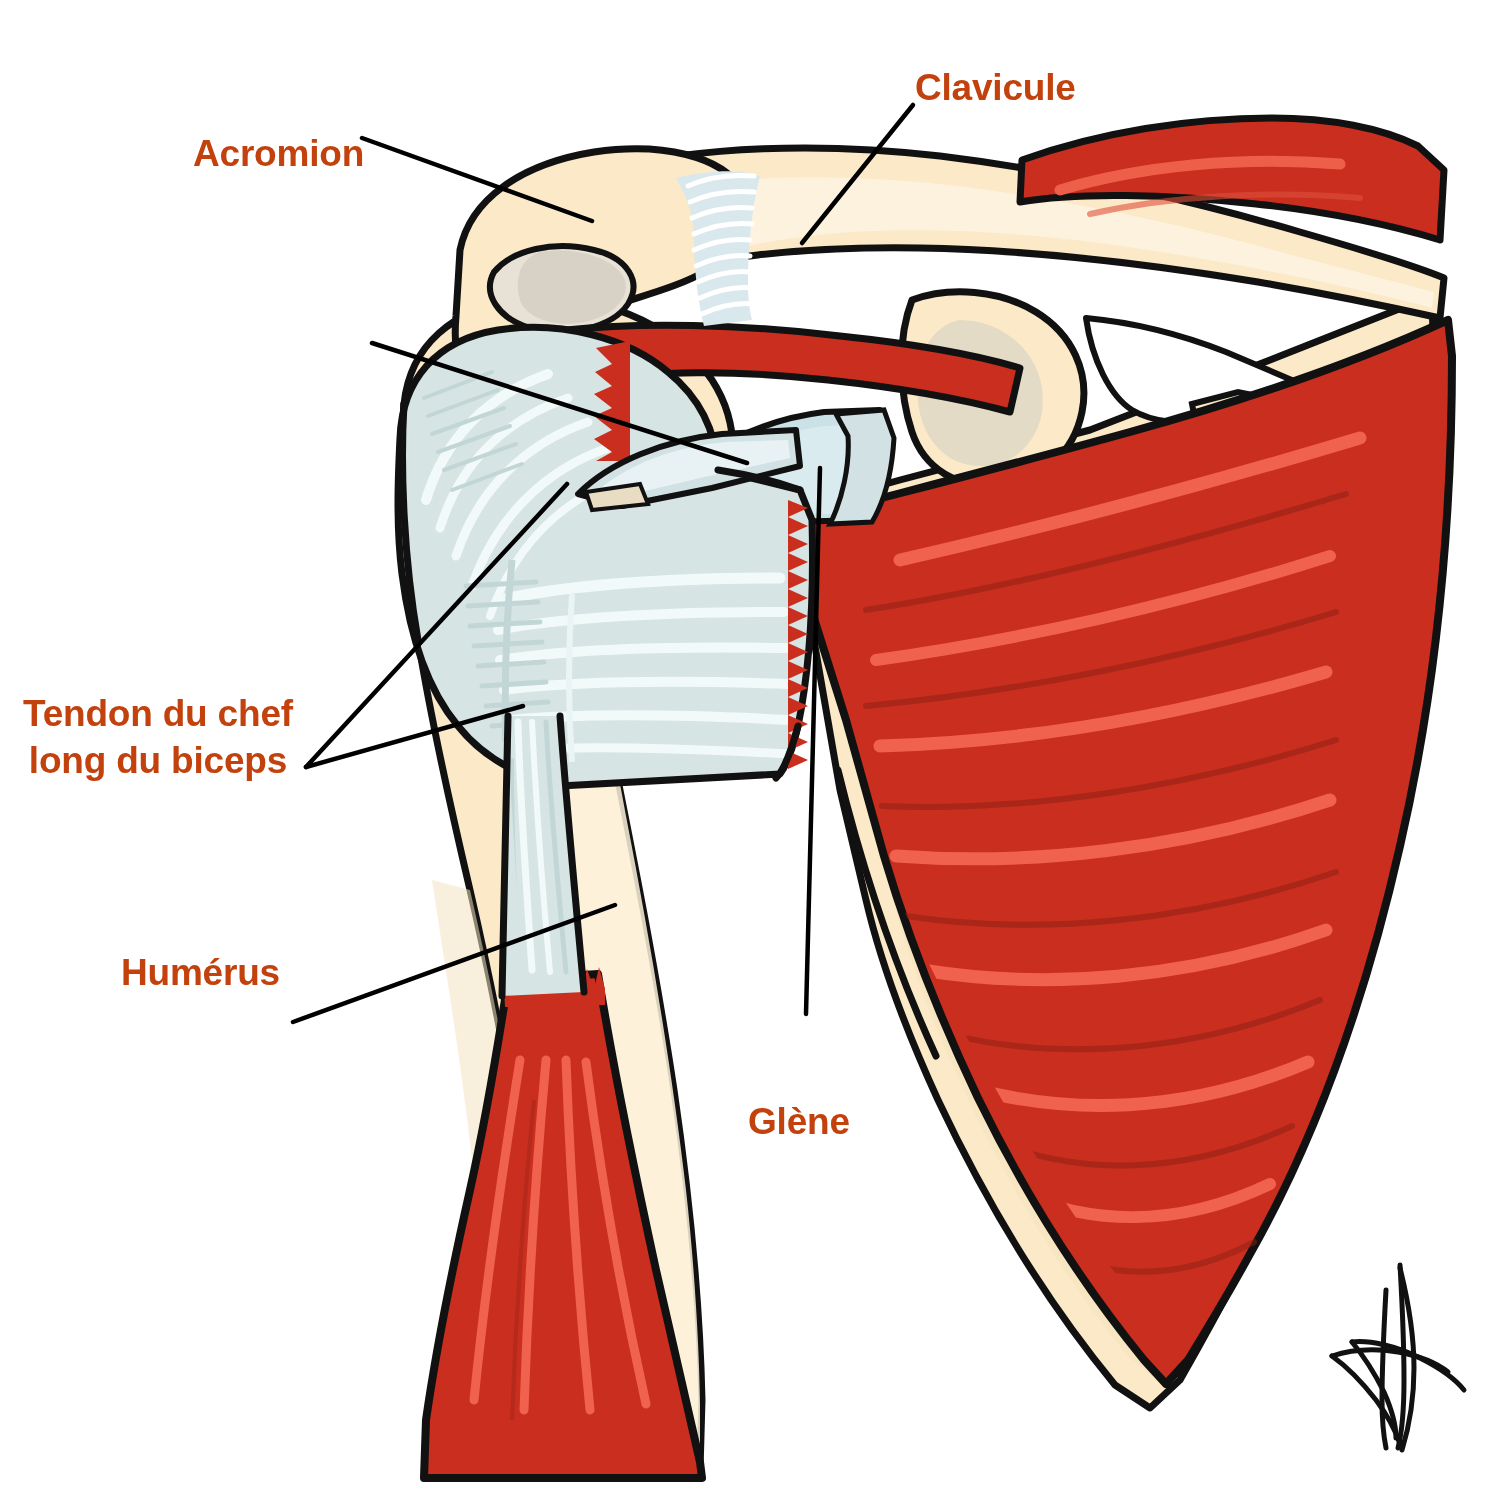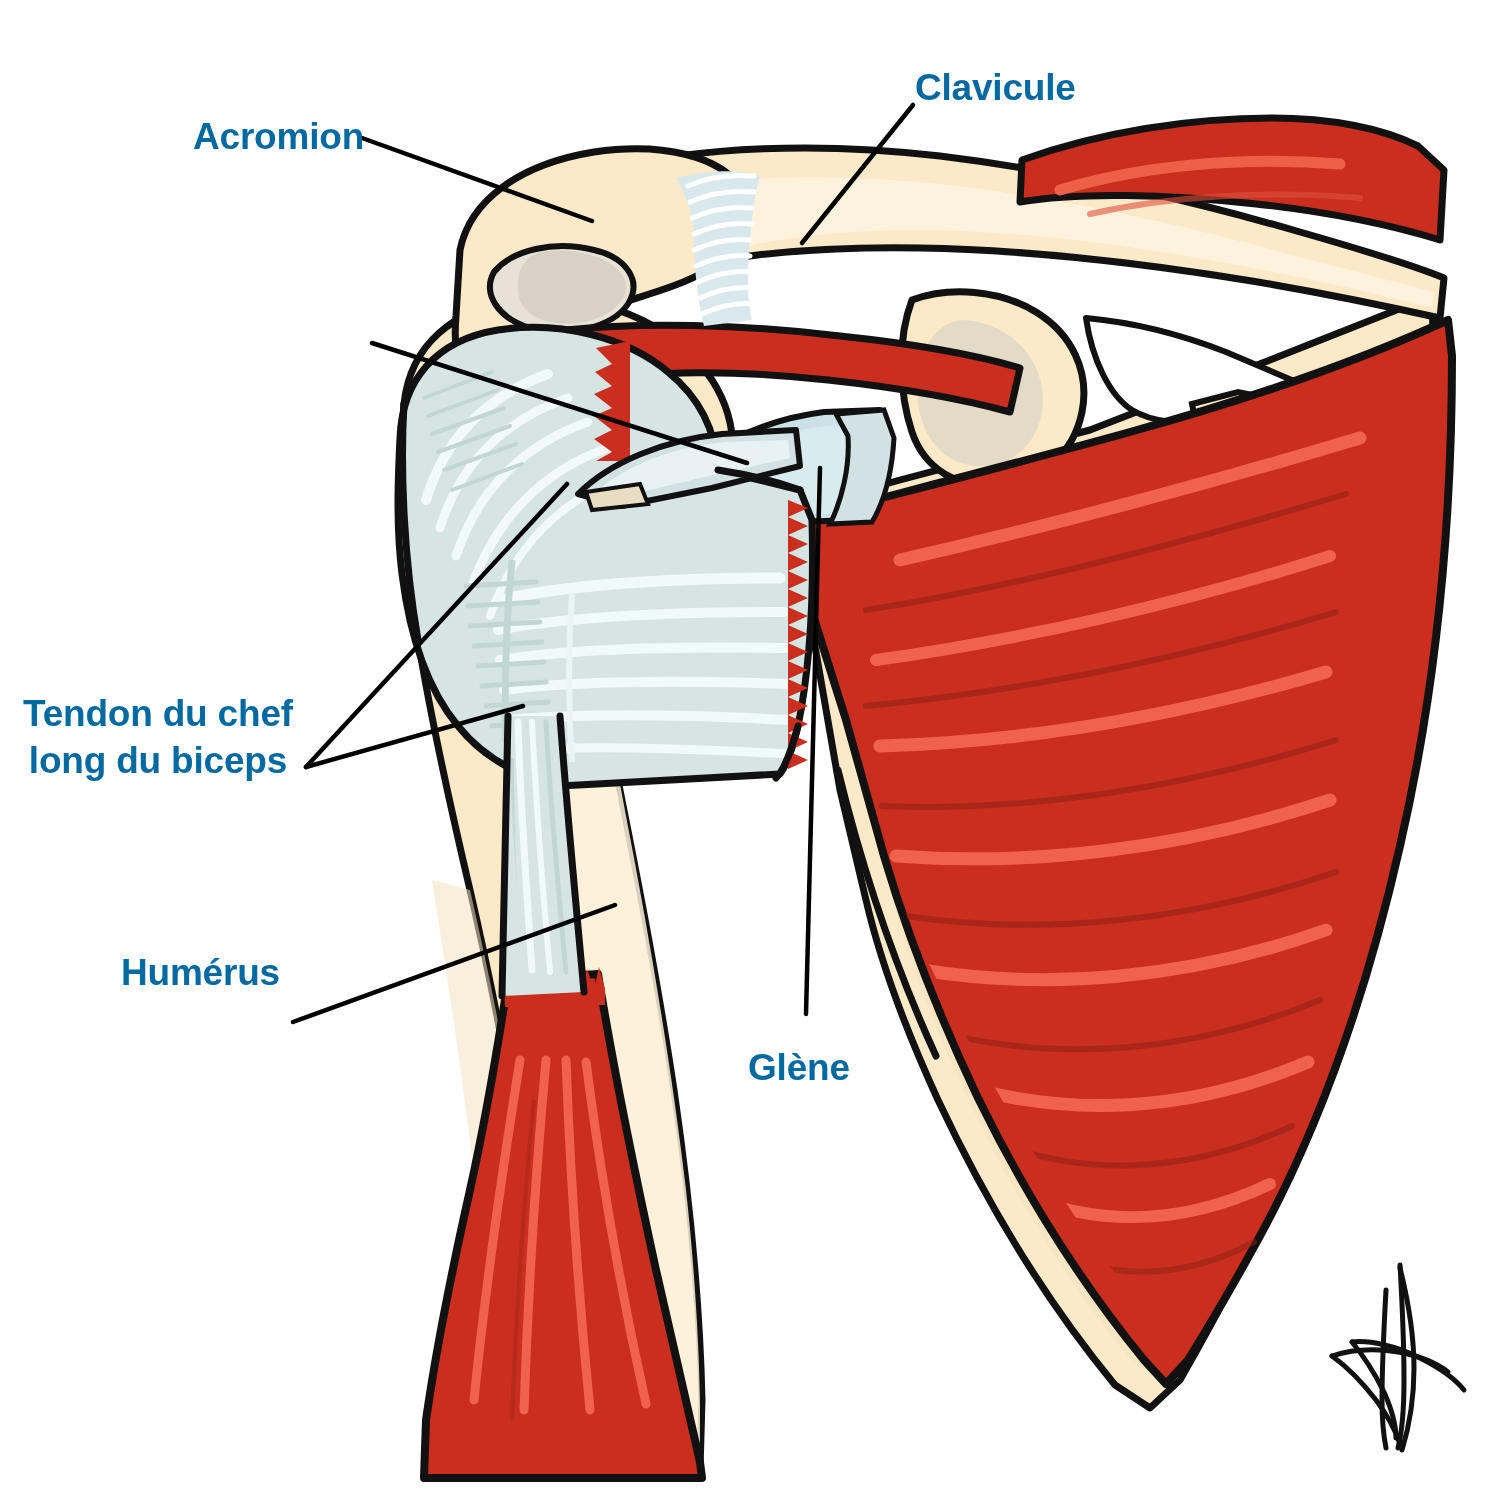--- a/index.html
+++ b/index.html
@@ -16,21 +16,21 @@
     overflow: hidden;
     font-family: "Liberation Sans", sans-serif;
   }
   #art { position: absolute; inset: 0; width: 1500px; height: 1500px; }
   .lbl {
     position: absolute;
     font-family: "Liberation Sans", sans-serif;
     font-weight: 700;
     font-size: 37px;
     letter-spacing: -0.2px;
-    color: #0369a1;
+    color: #c2410c;
     white-space: pre;
     line-height: 1.28;
     user-select: none;
   }
 </style>
 </head>
 <body>
 
 <div id="stage">
 
@@ -343,25 +343,25 @@
       <path d="M362,138 L592,221"></path>
       <path d="M913,105 L802,243"></path>
       <path d="M372,343 L747,463"></path>
       <path d="M306,767 L567,484"></path>
       <path d="M306,767 L523,706"></path>
       <path d="M293,1022 L615,905"></path>
       <path d="M806,1014 L820,468"></path>
     </g>
   </svg>
 
-  <div class="lbl" style="left:193px; top:113px;">Acromion</div>
+  <div class="lbl" style="left:193px; top:130px;">Acromion</div>
 
   <div class="lbl" style="left:915px; top:64px;">Clavicule</div>
 
 
   <div class="lbl" style="left:23px; top:690px;text-align:center;">Tendon du chef
 long du biceps</div>
 
   <div class="lbl" style="left:121px; top:949px;">Humérus</div>
 
-  <div class="lbl" style="left:748px; top:1044px;">Glène</div>
+  <div class="lbl" style="left:748px; top:1098px;">Glène</div>
 
 </div>
 
 </body></html>

